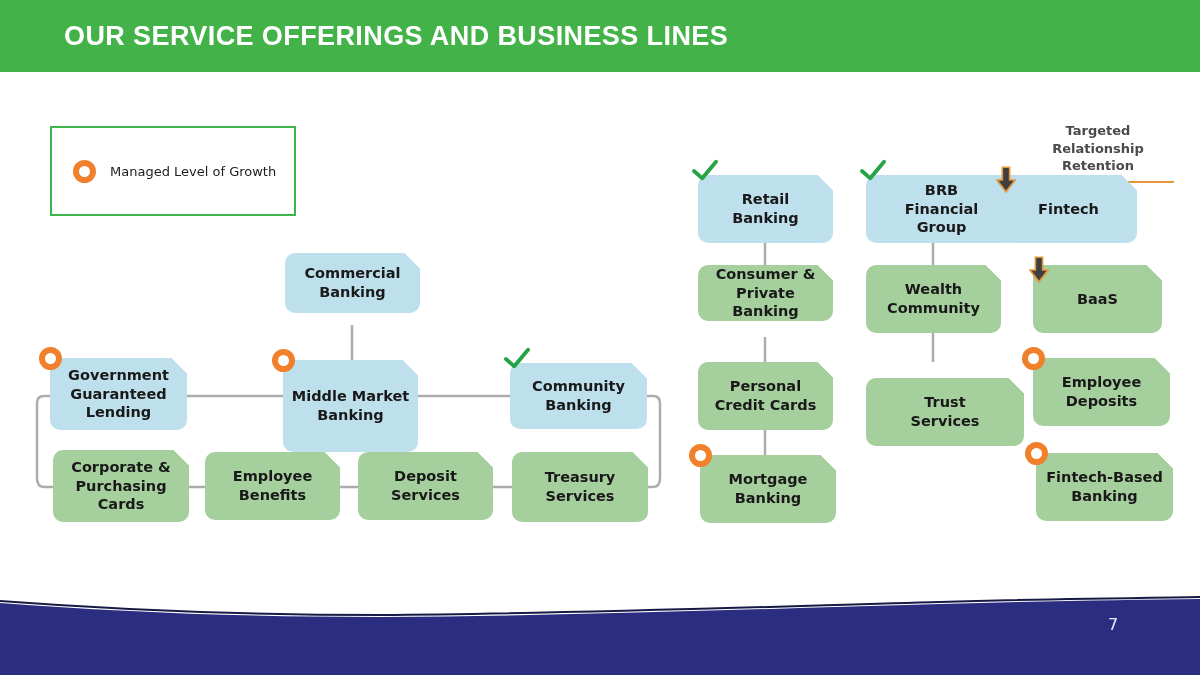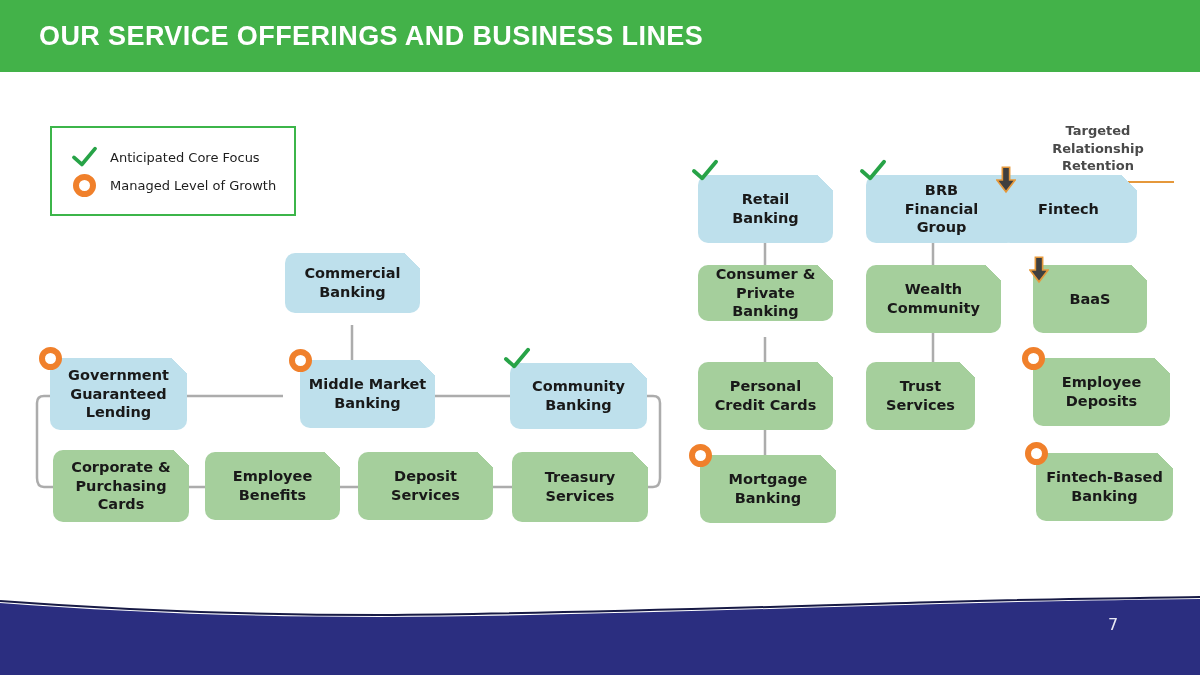--- a/index.html
+++ b/index.html
@@ -6,21 +6,21 @@
   body{
     width:1200px;height:675px;position:relative;overflow:hidden;
     background:#ffffff;font-family:"DejaVu Sans","Liberation Sans",sans-serif;
   }
   .slide{position:absolute;inset:0;}
 
   
   .header{
     position:absolute;left:0;top:0;width:1200px;height:72px;
     background:var(--header-green,#43B249);
-    display:flex;align-items:center;box-sizing:border-box;padding-left:39px;
+    display:flex;align-items:center;box-sizing:border-box;padding-left:64px;
   }
   .header h1{
     margin:0;color:#ffffff;font-size:27px;font-weight:bold;letter-spacing:.4px;
     font-family:"Liberation Sans","DejaVu Sans",sans-serif;
   }
 
   
   .legend{
     position:absolute;left:50px;top:126px;width:246px;height:90px;
     border:2px solid var(--legend-border,#3CB54A);background:#fff;box-sizing:border-box;
@@ -75,28 +75,20 @@
 </head>
 <body>
 
 <div class="slide">
 
   <div class="header">
     <h1>OUR SERVICE OFFERINGS AND BUSINESS LINES</h1>
   </div>
 
   <div class="legend">
-    <div class="legend-row">
-      <span class="legend-icon">
-        <svg width="27" height="22" viewBox="0 0 30 25">
-            <path class="check-path" d="M3 13 L12 21 L27 3"></path>
-          </svg>
-      </span>
-      <span class="legend-label">Anticipated Core Focus</span>
-    </div>
     <div class="legend-row">
       <span class="legend-icon">
         <span style="display:block;width:11px;height:11px;background:#fff;border:6px solid var(--badge-orange,#F0802B);border-radius:50%;"></span>
       </span>
       <span class="legend-label">Managed Level of Growth</span>
     </div>
   </div>
 
   <div class="retention">
     <span>Targeted Relationship
@@ -125,21 +117,21 @@
 Banking</span>
   </div>
 
   <div class="node blue" style="left:50px;top:358px;width:137px;height:72px">
     <span class="badge donut"></span>
     <span class="node-label">Government
 Guaranteed
 Lending</span>
   </div>
 
-  <div class="node blue" style="left:300px;top:360px;width:135px;height:68px">
+  <div class="node blue" style="left:283px;top:360px;width:135px;height:92px">
     <span class="badge donut"></span>
     <span class="node-label">Middle Market
 Banking</span>
   </div>
 
   <div class="node blue" style="left:510px;top:363px;width:137px;height:66px">
     <span class="badge check">
       <svg width="28" height="23" viewBox="0 0 30 25">
           <path class="check-path" d="M3 13 L12 21 L27 3"></path>
         </svg>
@@ -205,35 +197,35 @@
     <span class="node-label">BRB
 Financial
 Group</span>
   </div>
 
   <div class="node green" style="left:866px;top:265px;width:135px;height:68px">
     <span class="node-label">Wealth
 Community</span>
   </div>
 
-  <div class="node green" style="left:866px;top:362px;width:109px;height:68px">
+  <div class="node green" style="left:866px;top:378px;width:158px;height:68px">
     <span class="node-label">Trust
 Services</span>
   </div>
 
   <div class="node blue" style="left:1000px;top:175px;width:137px;height:68px">
     <span class="badge arrow">
       <svg width="20" height="28" viewBox="0 0 22 30">
           <path class="arrow-path" d="M7 1 H15 V15 H21 L11 28 L1 15 H7 Z"></path>
         </svg>
     </span>
     <span class="node-label">Fintech</span>
   </div>
 
-  <div class="node green" style="left:1033px;top:265px;width:114px;height:68px">
+  <div class="node green" style="left:1033px;top:265px;width:129px;height:68px">
     <span class="badge arrow">
       <svg width="20" height="28" viewBox="0 0 22 30">
           <path class="arrow-path" d="M7 1 H15 V15 H21 L11 28 L1 15 H7 Z"></path>
         </svg>
     </span>
     <span class="node-label">BaaS</span>
   </div>
 
   <div class="node green" style="left:1033px;top:358px;width:137px;height:68px">
     <span class="badge donut"></span>

